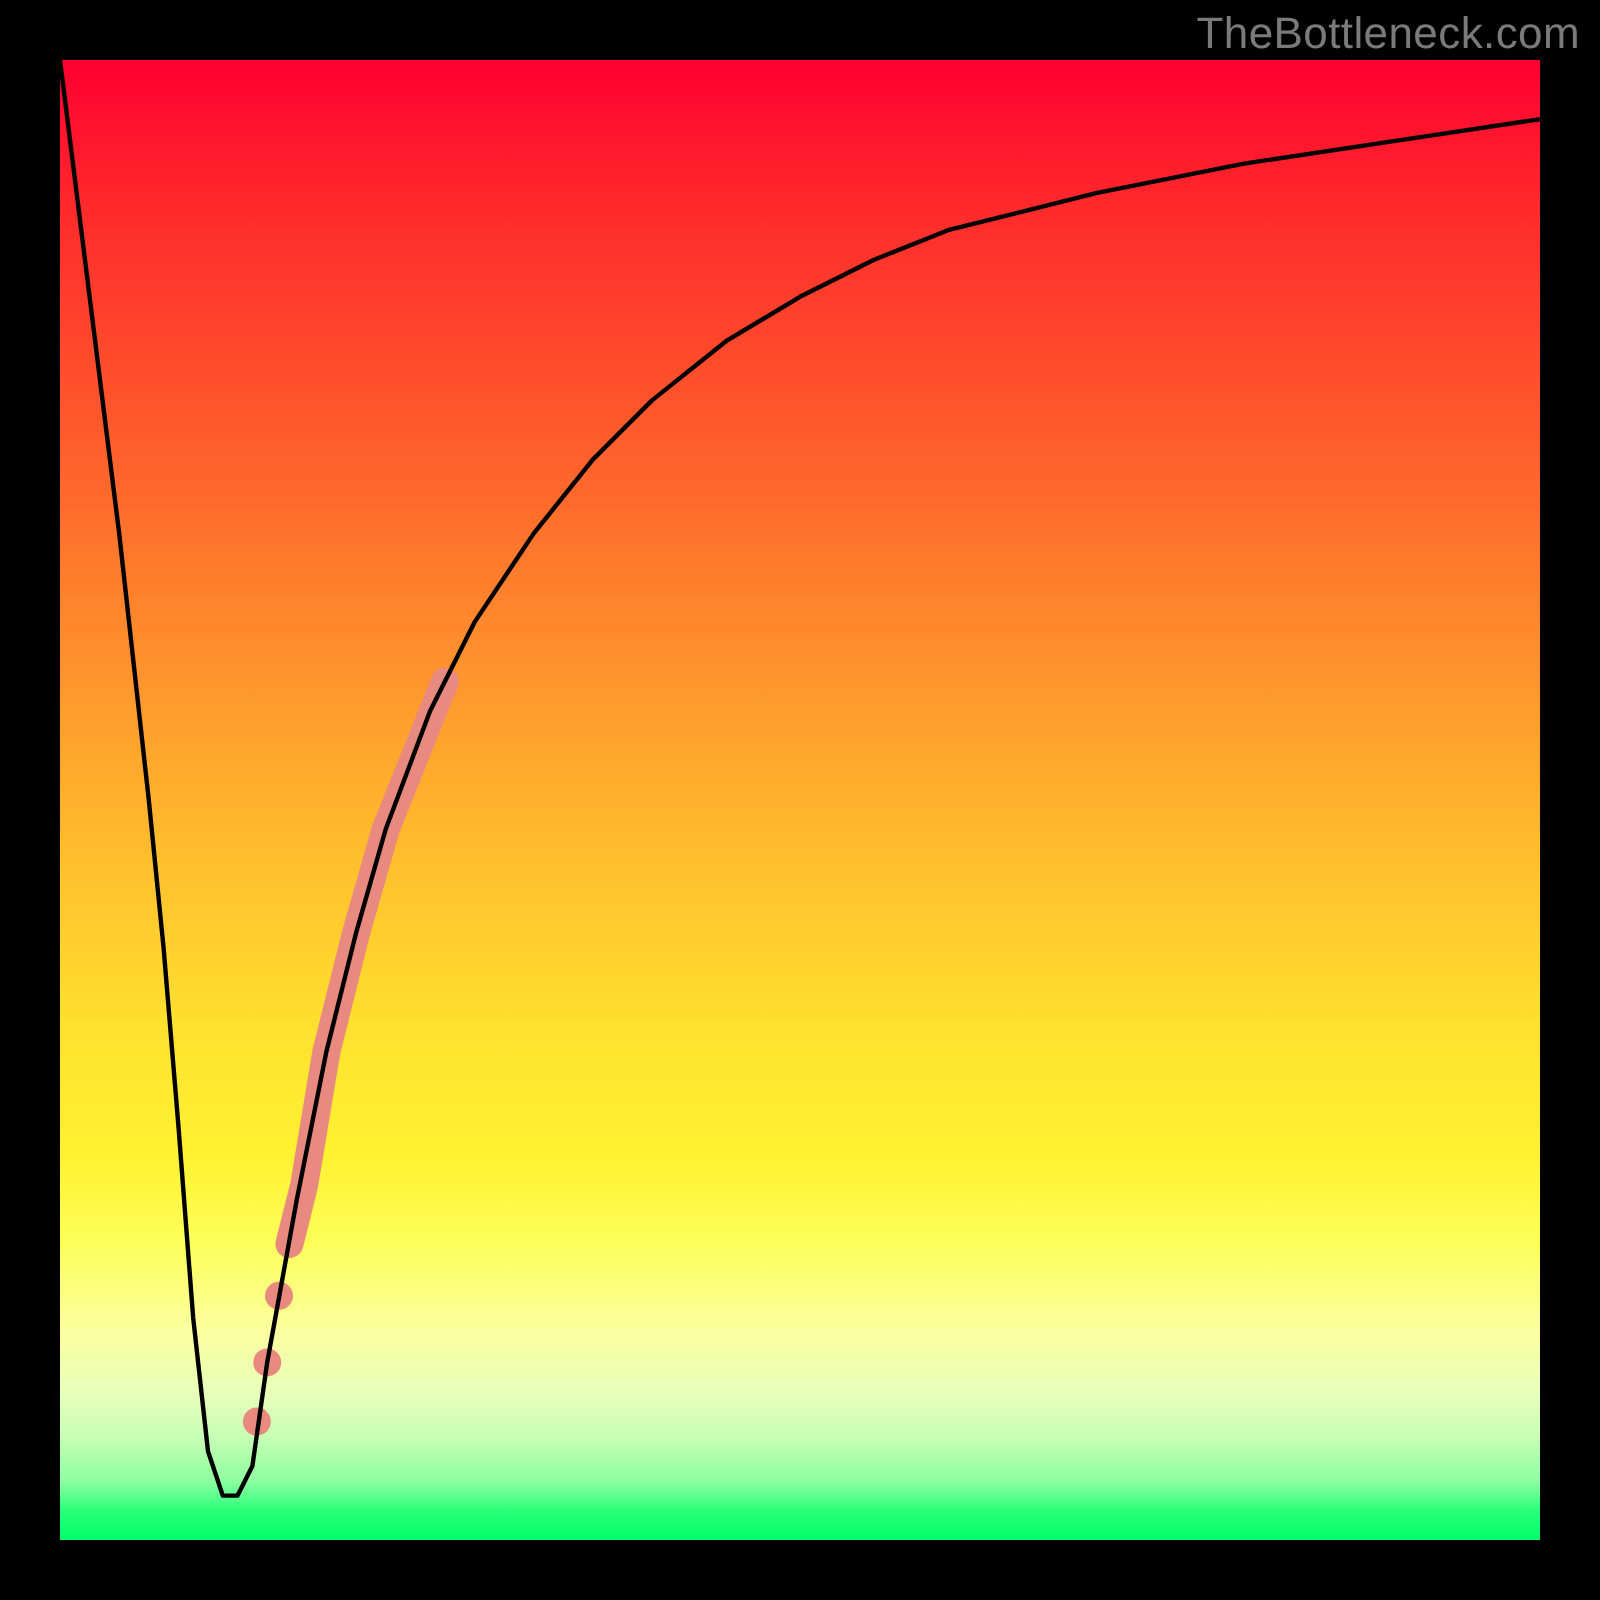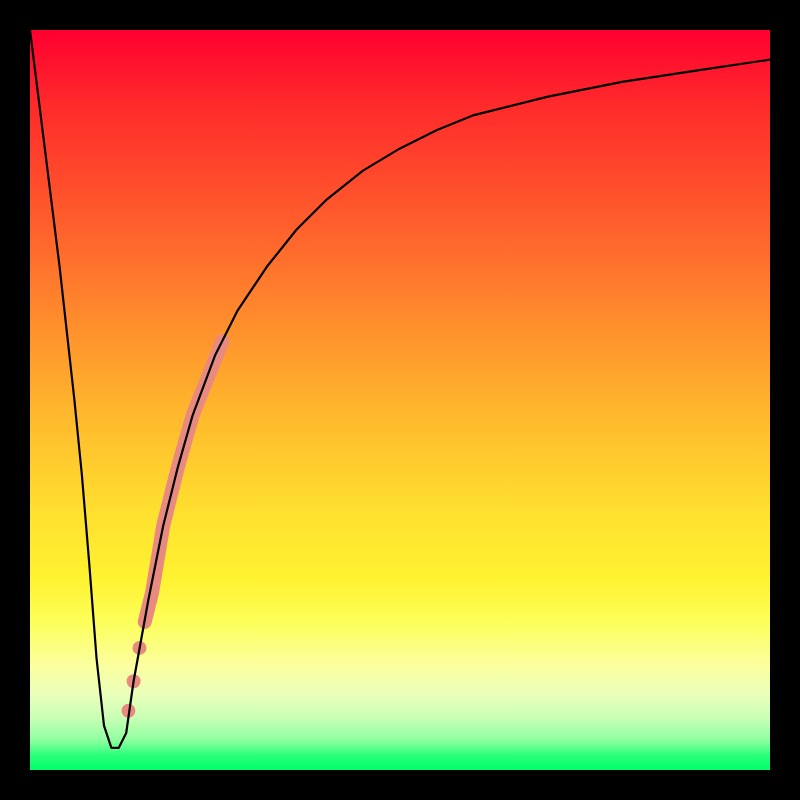--- a/index.html
+++ b/index.html
@@ -72,13 +72,14 @@
       <g id="svg-content">
           <path d="M114.70 592.00 L122.10 562.40 L133.20 495.80 L148.00 436.60 L162.80 384.80 L177.60 347.80 L192.40 310.80 " stroke="#e98a80" stroke-width="14" stroke-linecap="round" stroke-linejoin="round" fill="none"></path>
           <circle cx="109.52" cy="617.90" r="7" fill="#e98a80"></circle>
           <circle cx="103.60" cy="651.20" r="7" fill="#e98a80"></circle>
           <circle cx="98.42" cy="680.80" r="7" fill="#e98a80"></circle>
           <path d="M0.00 0.00 L14.80 118.40 L29.60 236.80 L44.40 370.00 L51.80 444.00 L59.20 532.80 L66.60 629.00 L74.00 695.60 L81.40 717.80 L88.80 717.80 L96.20 703.00 L103.60 651.20 L118.40 569.80 L133.20 495.80 L148.00 436.60 L162.80 384.80 L185.00 325.60 L207.20 281.20 L236.80 236.80 L266.40 199.80 L296.00 170.20 L333.00 140.60 L370.00 118.40 L407.00 99.90 L444.00 85.10 L518.00 66.60 L592.00 51.80 L666.00 40.70 L740.00 29.60 " stroke="#000000" stroke-width="2.2" fill="none" stroke-linejoin="round"></path>
         </g>
     </svg>
   </div>
 
+  <div class="watermark">TheBottleneck.com</div>
 </div>
 
 </body></html>

